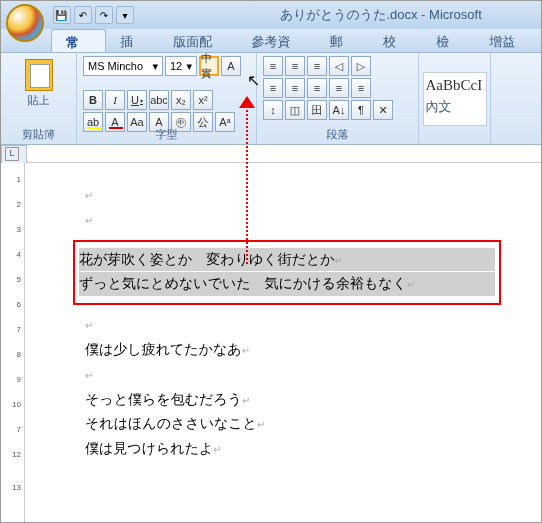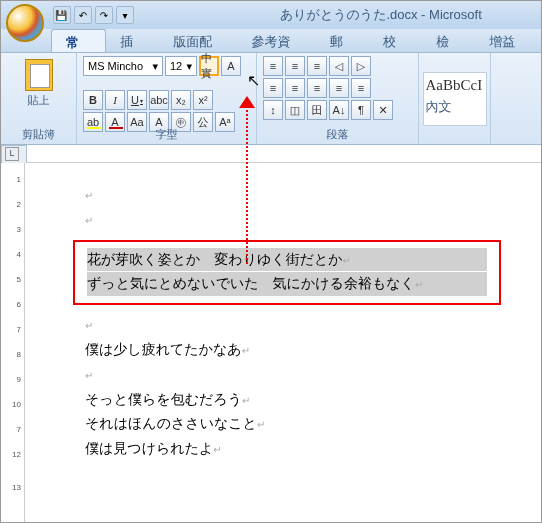--- a/index.html
+++ b/index.html
@@ -40,21 +40,21 @@
 .style-label{color:#3b5b7e;font-size:13px;margin-top:4px}
 .ruler-h{height:18px;background:#fff;border-bottom:1px solid #ccc;position:relative;margin-left:24px}
 .ruler-h::before{content:"";position:absolute;left:-24px;top:0;width:24px;height:18px;background:#e8eef5;border:1px solid #b0c0d0}
 .ruler-corner{position:absolute;left:-20px;top:2px;width:14px;height:14px;font-size:9px;text-align:center;color:#555;border:1px solid #999}
 .doc-area{display:flex;height:360px;background:#fff}
 .ruler-v{width:24px;background:#fff;border-right:1px solid #ccc;position:relative;font-size:8px;color:#555}
 .ruler-v .tick{position:absolute;left:8px;width:12px;text-align:right}
 .page{flex:1;padding:20px 10px 10px 60px;background:#fff;position:relative;font-family:'MS Mincho',serif;font-size:14px;color:#000;line-height:1.7}
 .para{margin-bottom:1px}
 .ret{color:#aaa;font-size:10px}
-.selected-box{border:2px solid #e00;padding:6px 12px;margin:8px 0 8px -12px;width:428px}
+.selected-box{border:2px solid #e00;padding:6px 4px;margin:8px 0 8px -12px;width:428px}
 .selected-line{background:#d0d0d0}
 .arrow-line{position:absolute;left:246px;top:102px;width:2px;height:162px;border-left:2px dotted #e00;z-index:20}
 .arrow-head{position:absolute;left:239px;top:96px;width:0;height:0;border-left:8px solid transparent;border-right:8px solid transparent;border-bottom:12px solid #e00;z-index:21}
 .cursor-img{position:absolute;left:247px;top:71px;font-size:16px;z-index:22;color:#000}
 </style>
 </head>
 <body>
 
 <div class="office-btn"></div>
 

